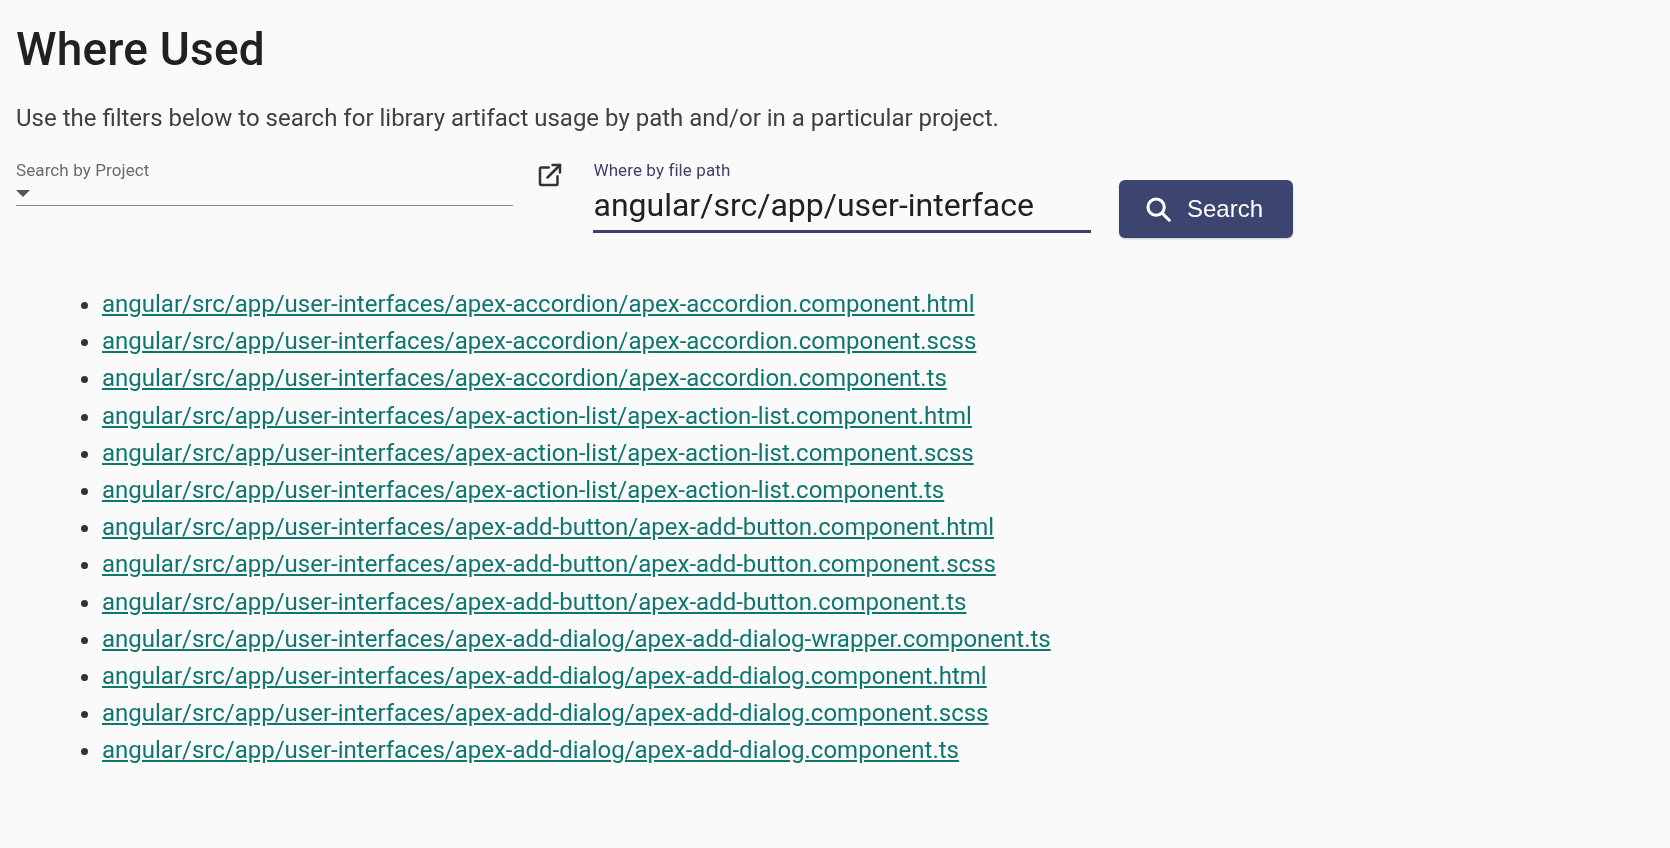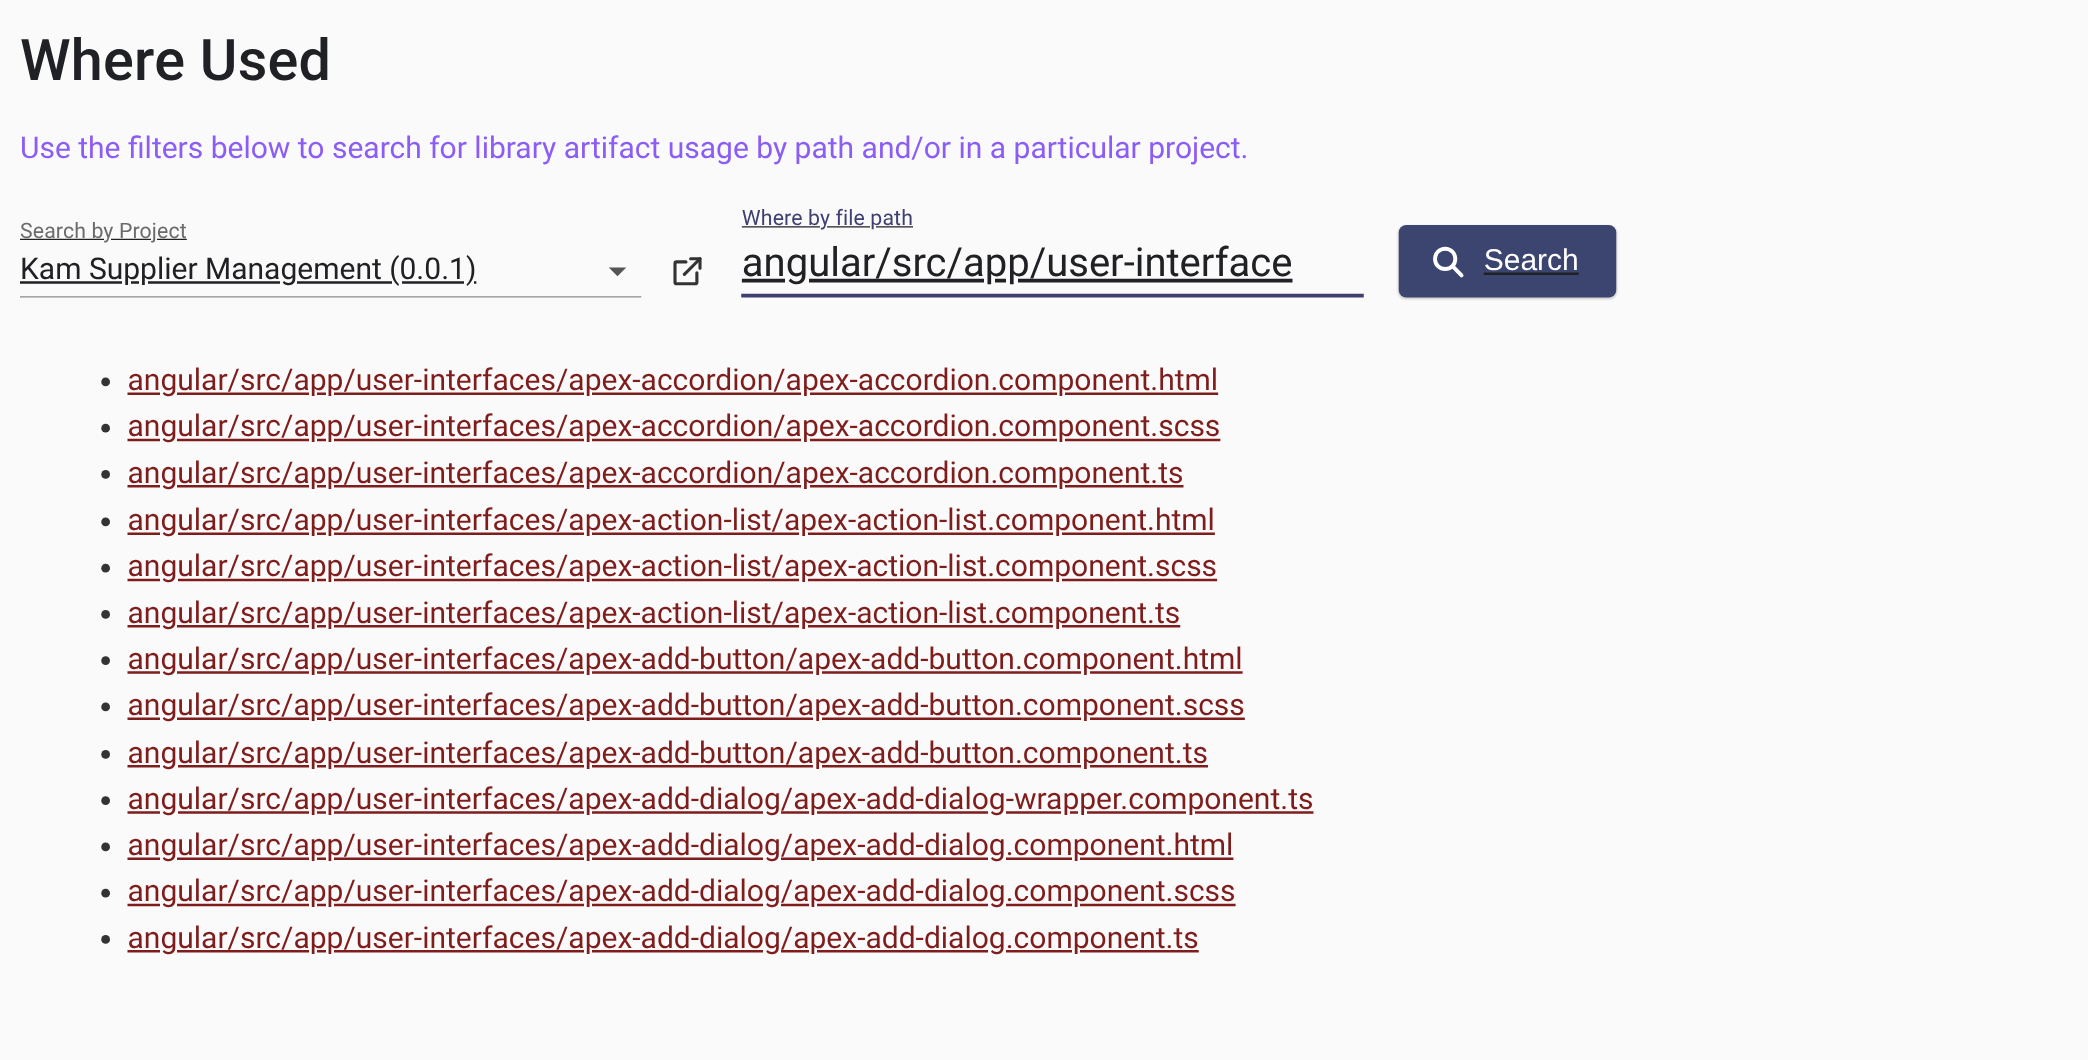--- a/index.html
+++ b/index.html
@@ -19,28 +19,27 @@
   .page-title {
     font-size: 46px;
     font-weight: 500;
     margin: 4px 0 28px 0;
     letter-spacing: 0.2px;
     color: #202124;
   }
   .page-desc {
     font-size: 24px;
     margin: 0 0 28px 0;
-    color: #8b5cf6;
+    color: #404040;
   }
   .filters-row {
     display: flex;
-    align-items: flex-end;
+    align-items: flex-start;
     gap: 28px;
     margin-bottom: 48px;
-    text-decoration: underline;
   }
   .field {
     display: flex;
     flex-direction: column;
   }
   .field-project {
     width: 620px;
   }
   .field-path {
     width: 620px;
@@ -122,21 +121,21 @@
     list-style: disc;
     padding-left: 36px;
     margin: 0;
   }
   .results li {
     font-size: 24px;
     line-height: 1.55;
     color: #333;
   }
   .results a {
-    color: #7f1d1d;
+    color: #0f766e;
     text-decoration: underline;
   }
   .open-link-btn svg {
     width: 30px;
     height: 30px;
     stroke: #333;
   }
 </style>
 </head>
 <body>
@@ -145,21 +144,20 @@
 
   <h1 class="page-title">Where Used</h1>
 
   <p class="page-desc">Use the filters below to search for library artifact usage by path and/or in a particular project.</p>
 
   <div class="filters-row">
 
     <div class="field field-project">
       <span class="field-label">Search by Project</span>
       <div class="select-line">
-        <span class="select-value">Kam Supplier Management (0.0.1)</span>
         <span class="dropdown-arrow"></span>
       </div>
     </div>
 
     <div class="open-link-btn">
       <svg viewBox="0 0 24 24" fill="none">
         <path d="M18 13v6a1 1 0 0 1-1 1H5a1 1 0 0 1-1-1V7a1 1 0 0 1 1-1h6" stroke="currentColor" stroke-width="2" stroke-linecap="round" stroke-linejoin="round"></path>
         <path d="M14 4h6v6" stroke="currentColor" stroke-width="2" stroke-linecap="round" stroke-linejoin="round"></path>
         <path d="M10 14L20 4" stroke="currentColor" stroke-width="2" stroke-linecap="round" stroke-linejoin="round"></path>
       </svg>

